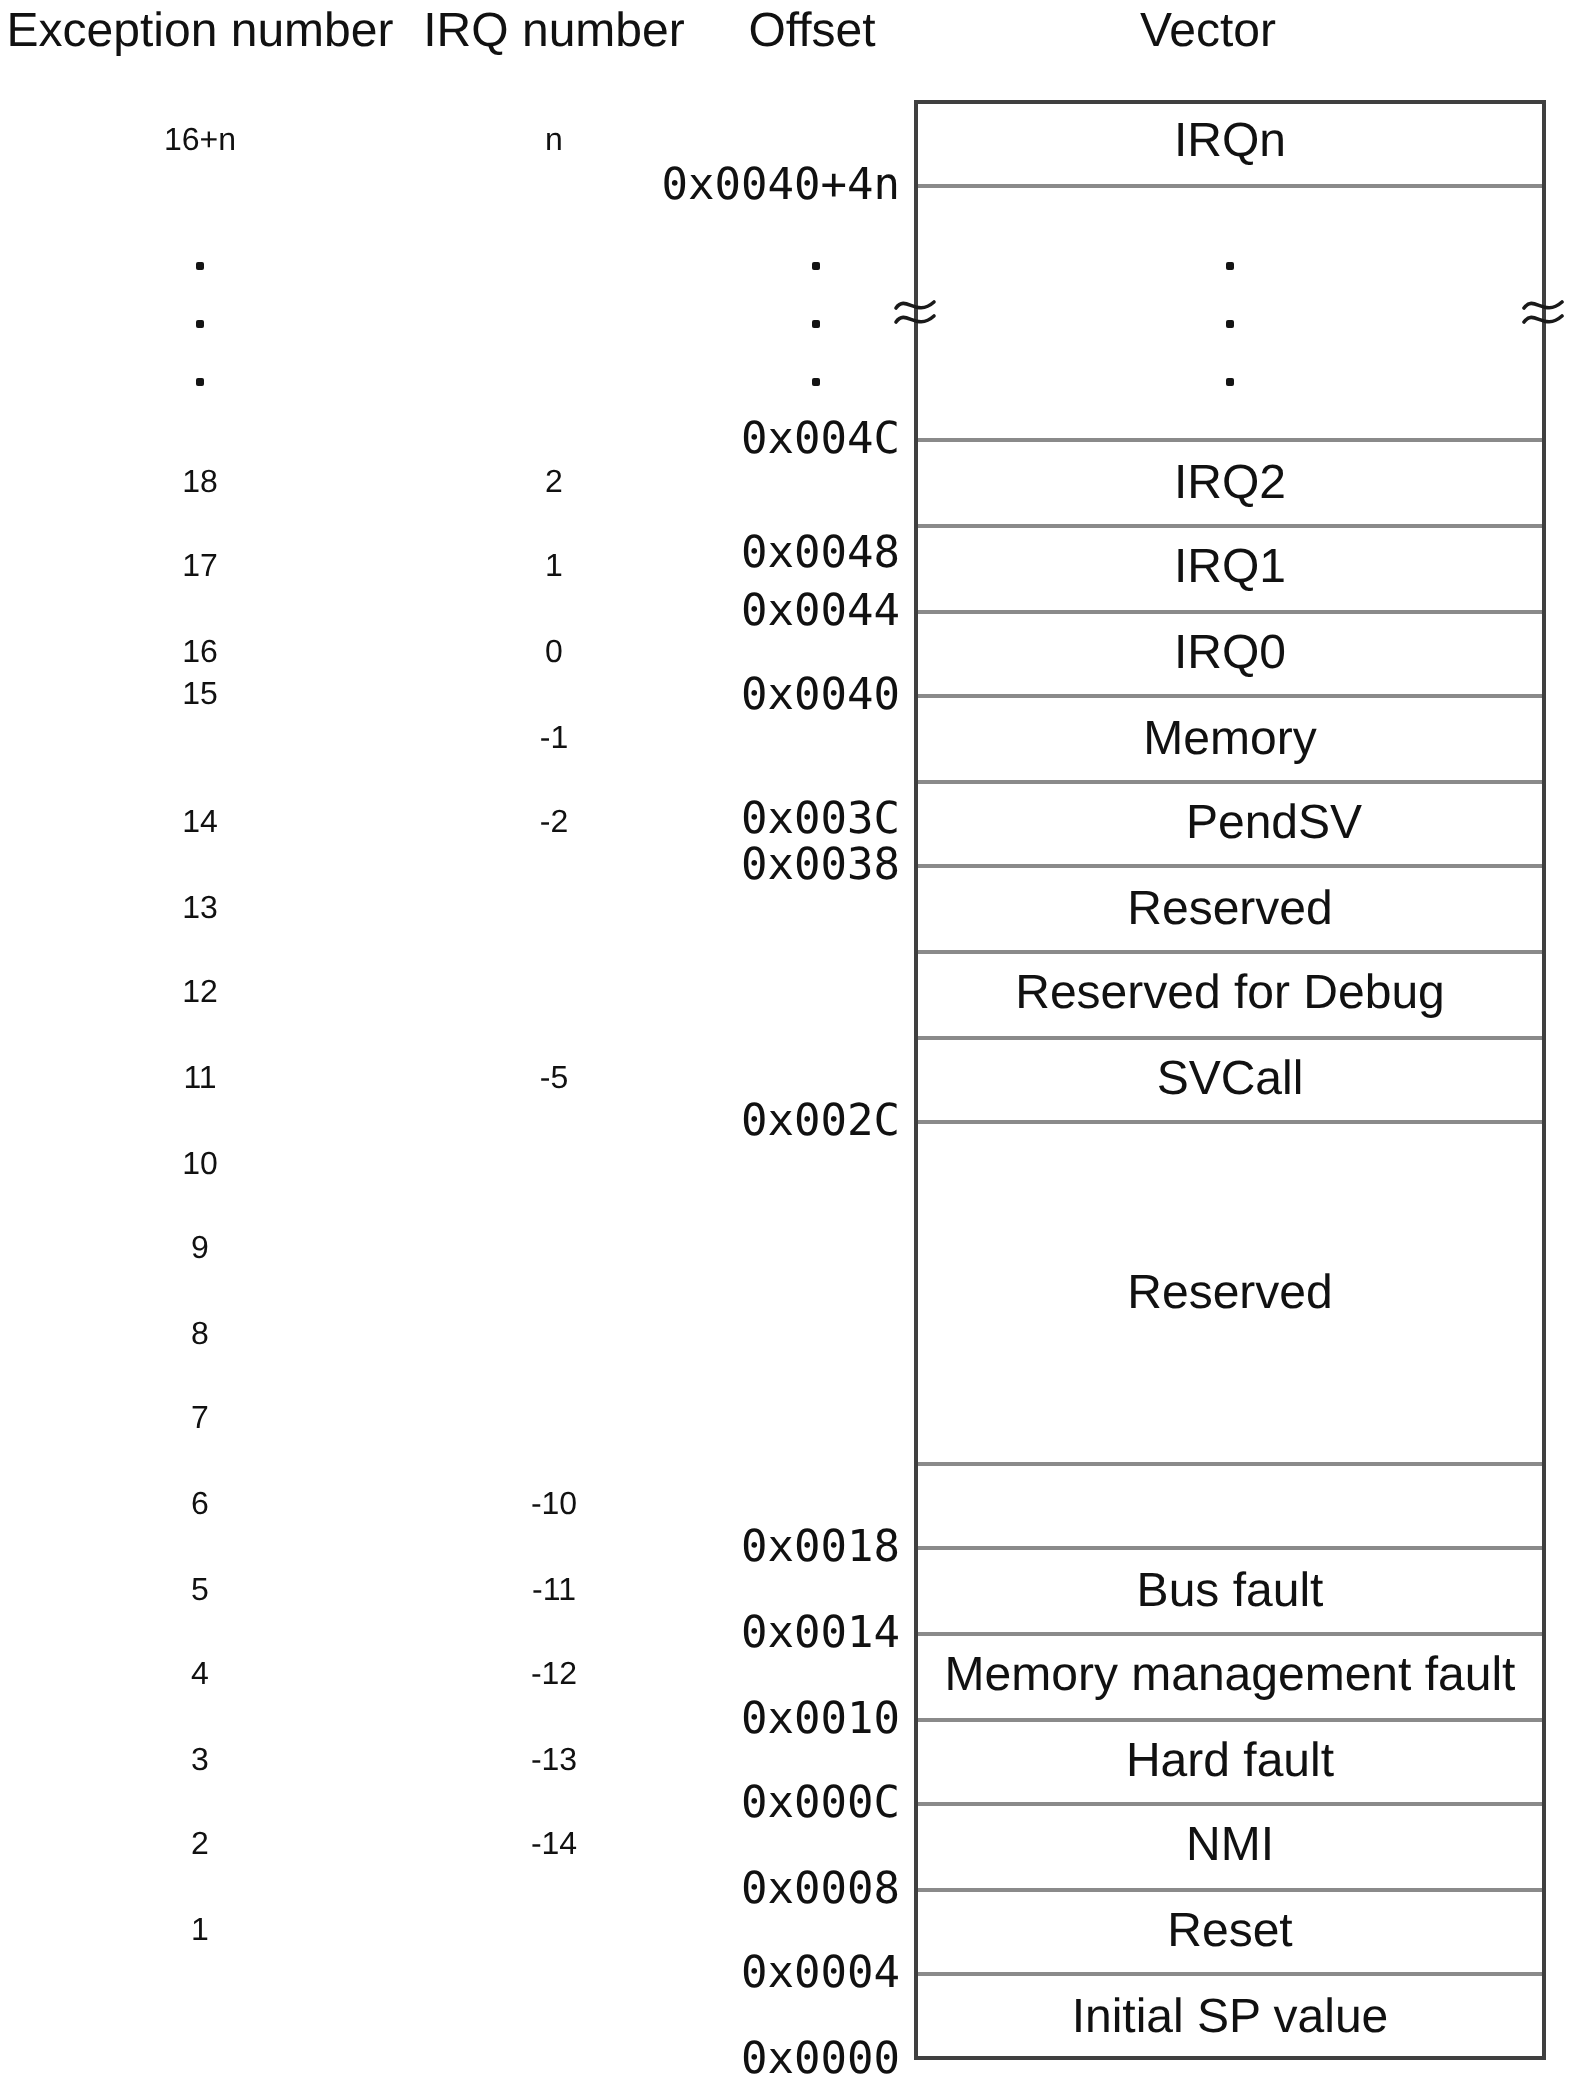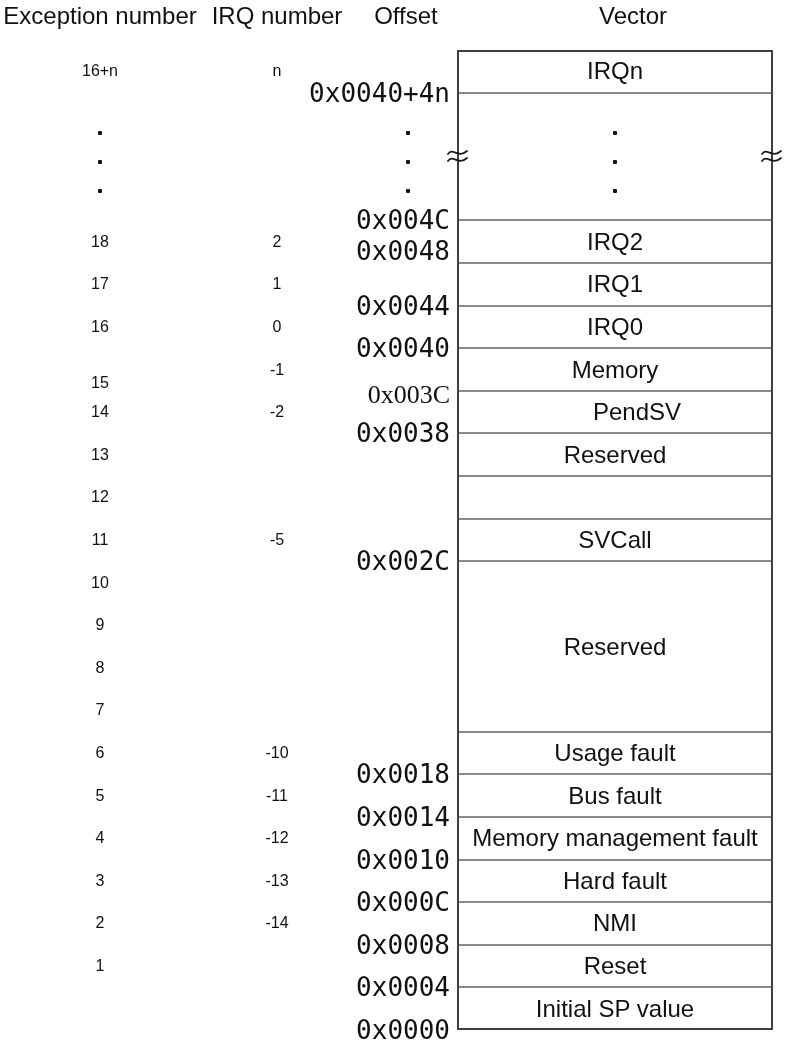--- a/index.html
+++ b/index.html
@@ -15,95 +15,95 @@
     position:absolute; left:457px; top:50px; width:316px; height:980px;
     border:2px solid #3f3f3f; box-sizing:border-box; background:#ffffff;
   }
   .cell-label {
     position:absolute; transform:translate(-50%,-50%);
     font-size:24px; white-space:nowrap; color:#111111;
   }
   .hline { position:absolute; height:2px; background:#8a8a8a; }
   .offset {
     position:absolute; right:339px; transform:translateY(-50%);
-    font-family:"DejaVu Sans Mono", monospace; font-size:26px;
+    font-family:"DejaVu Sans Mono", monospace; font-size:22px;
     white-space:nowrap; color:#111111;text-align:right;
   }
   .num {
     position:absolute; transform:translate(-50%,-50%);
     font-size:16px; white-space:nowrap; color:#111111;
   }
   .dot {
     position:absolute; width:4px; height:4px; background:#141414;
     border-radius:1px; transform:translate(-50%,-50%);
   }
   .squig { position:absolute; transform:translate(-50%,-50%); line-height:0; }
 </style>
 </head>
 <body>
 
 <div class="diagram" id="diagram">
   <span class="hdr" style="left:277px;">IRQ number</span>
   <span class="hdr" style="left:100px;">Exception number</span>
   <span class="hdr" style="left:406px;">Offset</span>
-  <span class="hdr" style="left:633px;">Vector</span>
+  <span class="hdr" style="left:604px;">Vector</span>
   <div class="box"></div>
 <div class="cell-label" style="left: 615px; top: 71.3043px;">IRQn</div>
     <div class="hline" style="left: 459px; top: 91.6087px; width: 312px;"></div>
     <div class="hline" style="left: 459px; top: 219.435px; width: 312px;"></div>
     <div class="cell-label" style="left: 615px; top: 241.739px;">IRQ2</div>
     <div class="hline" style="left: 459px; top: 262.043px; width: 312px;"></div>
     <div class="cell-label" style="left: 615px; top: 284.348px;">IRQ1</div>
     <div class="hline" style="left: 459px; top: 304.652px; width: 312px;"></div>
     <div class="cell-label" style="left: 615px; top: 326.957px;">IRQ0</div>
     <div class="hline" style="left: 459px; top: 347.261px; width: 312px;"></div>
     <div class="cell-label" style="left: 615px; top: 369.565px;">Memory</div>
     <div class="hline" style="left: 459px; top: 389.87px; width: 312px;"></div>
     <div class="cell-label" style="left: 615px; top: 412.174px; margin-left: 22px;">PendSV</div>
     <div class="hline" style="left: 459px; top: 432.478px; width: 312px;"></div>
     <div class="cell-label" style="left: 615px; top: 454.783px;">Reserved</div>
     <div class="hline" style="left: 459px; top: 475.087px; width: 312px;"></div>
+    <div class="cell-label" style="left: 615px; top: 497.391px;">Reserved for Debug</div>
     <div class="hline" style="left: 459px; top: 517.696px; width: 312px;"></div>
     <div class="cell-label" style="left: 615px; top: 540px;">SVCall</div>
     <div class="hline" style="left: 459px; top: 560.304px; width: 312px;"></div>
     <div class="cell-label" style="left: 615px; top: 646.522px;">Reserved</div>
     <div class="hline" style="left: 459px; top: 730.739px; width: 312px;"></div>
-    <div class="cell-label" style="left: 615px; top: 753.043px;">Usage fault</div>
     <div class="hline" style="left: 459px; top: 773.348px; width: 312px;"></div>
     <div class="cell-label" style="left: 615px; top: 795.652px;">Bus fault</div>
     <div class="hline" style="left: 459px; top: 815.957px; width: 312px;"></div>
     <div class="cell-label" style="left: 615px; top: 838.261px;">Memory management fault</div>
     <div class="hline" style="left: 459px; top: 858.565px; width: 312px;"></div>
     <div class="cell-label" style="left: 615px; top: 880.87px;">Hard fault</div>
     <div class="hline" style="left: 459px; top: 901.174px; width: 312px;"></div>
     <div class="cell-label" style="left: 615px; top: 923.478px;">NMI</div>
     <div class="hline" style="left: 459px; top: 943.783px; width: 312px;"></div>
     <div class="cell-label" style="left: 615px; top: 966.087px;">Reset</div>
     <div class="hline" style="left: 459px; top: 986.391px; width: 312px;"></div>
     <div class="cell-label" style="left: 615px; top: 1008.7px;">Initial SP value</div>
     <div class="offset" style="top: 92.6087px;">0x0040+4n</div>
     <div class="offset" style="top: 220.435px;">0x004C</div>
-    <div class="offset" style="top: 251px;">0x0048</div>
+    <div class="offset" style="top: 277px;">0x0048</div>
     <div class="offset" style="top: 305.652px;">0x0044</div>
     <div class="offset" style="top: 348.261px;">0x0040</div>
-    <div class="offset" style="top: 395px; font-family: Liberation Serif, serif;">0x003C</div>
+    <div class="offset" style="top: 410px;">0x003C</div>
     <div class="offset" style="top: 433.478px; margin-left: 24px;">0x0038</div>
     <div class="offset" style="top: 561.304px;">0x002C</div>
     <div class="offset" style="top: 774.348px;">0x0018</div>
     <div class="offset" style="top: 816.957px;">0x0014</div>
     <div class="offset" style="top: 859.565px;">0x0010</div>
     <div class="offset" style="top: 902.174px;">0x000C</div>
     <div class="offset" style="top: 944.783px;">0x0008</div>
     <div class="offset" style="top: 987.391px;">0x0004</div>
     <div class="offset" style="top: 1030px;">0x0000</div>
     <div class="num" style="left: 100px; top: 71.3043px;">16+n</div>
     <div class="num" style="left: 100px; top: 241.739px;">18</div>
     <div class="num" style="left: 100px; top: 284.348px;">17</div>
     <div class="num" style="left: 100px; top: 326.957px;">16</div>
-    <div class="num" style="left: 100px; top: 383px;">15</div>
+    <div class="num" style="left: 100px; top: 348px;">15</div>
     <div class="num" style="left: 100px; top: 412.174px;">14</div>
     <div class="num" style="left: 100px; top: 454.783px;">13</div>
     <div class="num" style="left: 100px; top: 497.391px;">12</div>
     <div class="num" style="left: 100px; top: 540px;">11</div>
     <div class="num" style="left: 100px; top: 582.609px;">10</div>
     <div class="num" style="left: 100px; top: 625.217px;">9</div>
     <div class="num" style="left: 100px; top: 667.826px;">8</div>
     <div class="num" style="left: 100px; top: 710.435px;">7</div>
     <div class="num" style="left: 100px; top: 753.043px;">6</div>
     <div class="num" style="left: 100px; top: 795.652px;">5</div>

